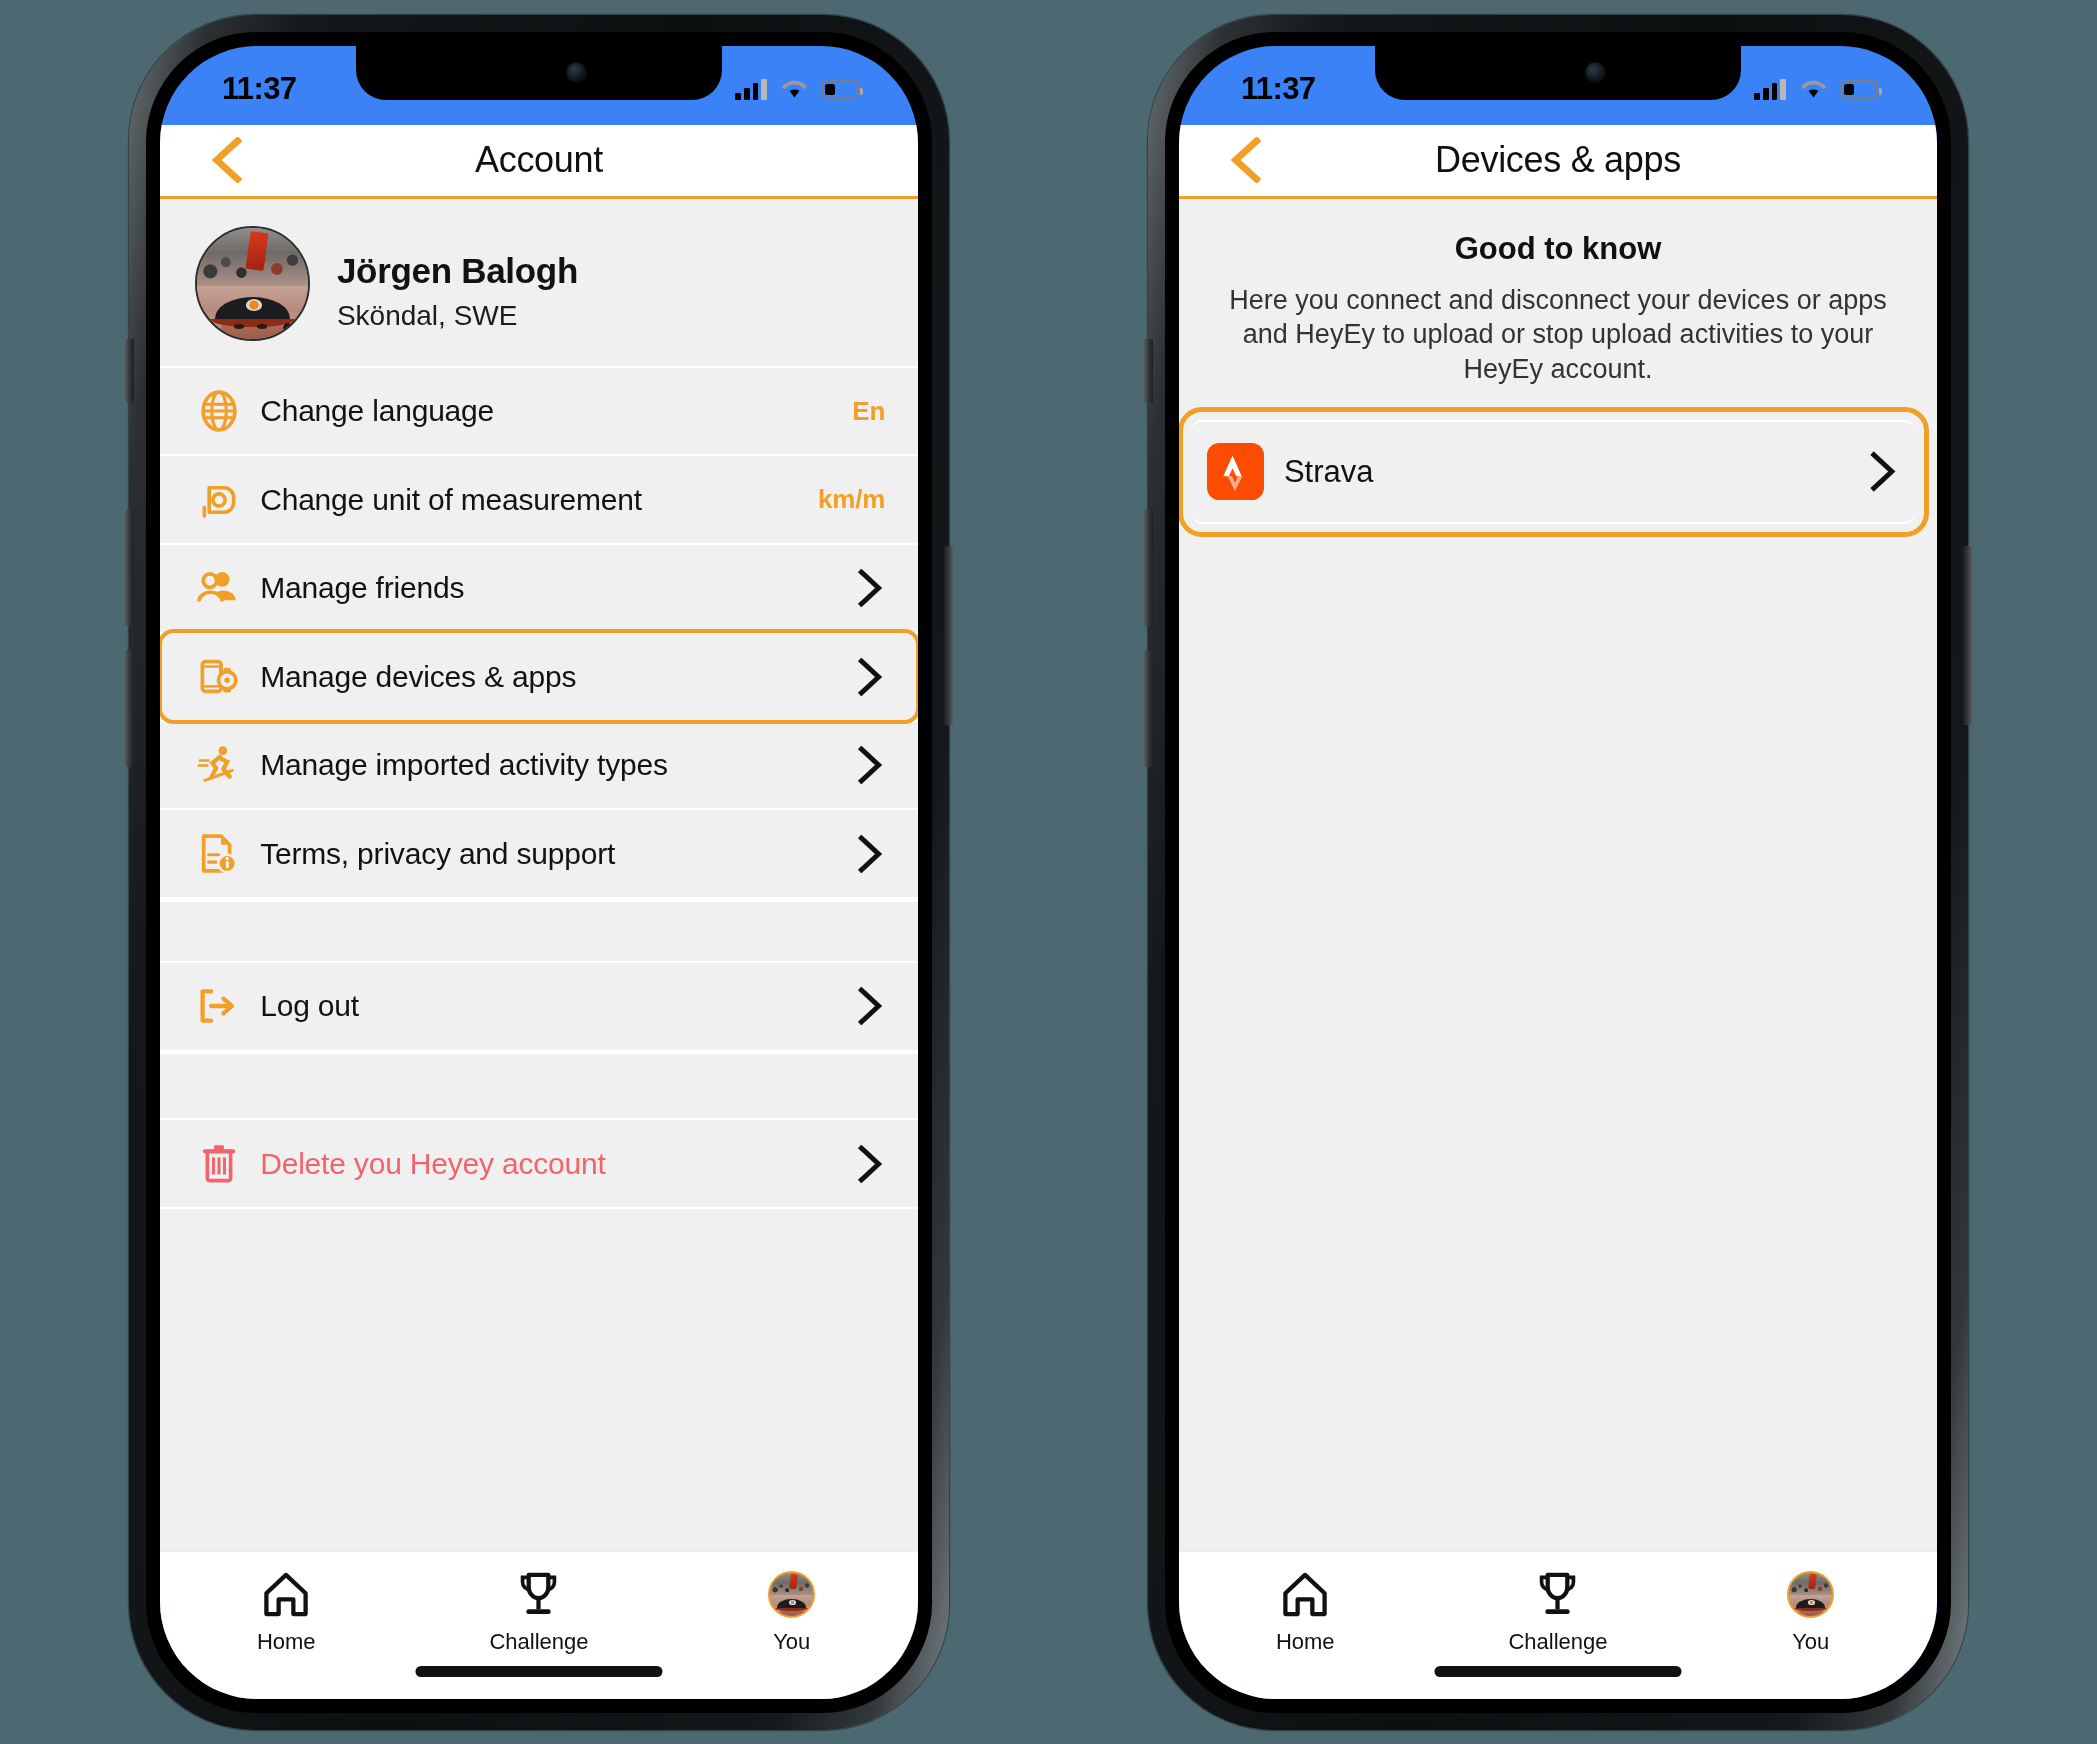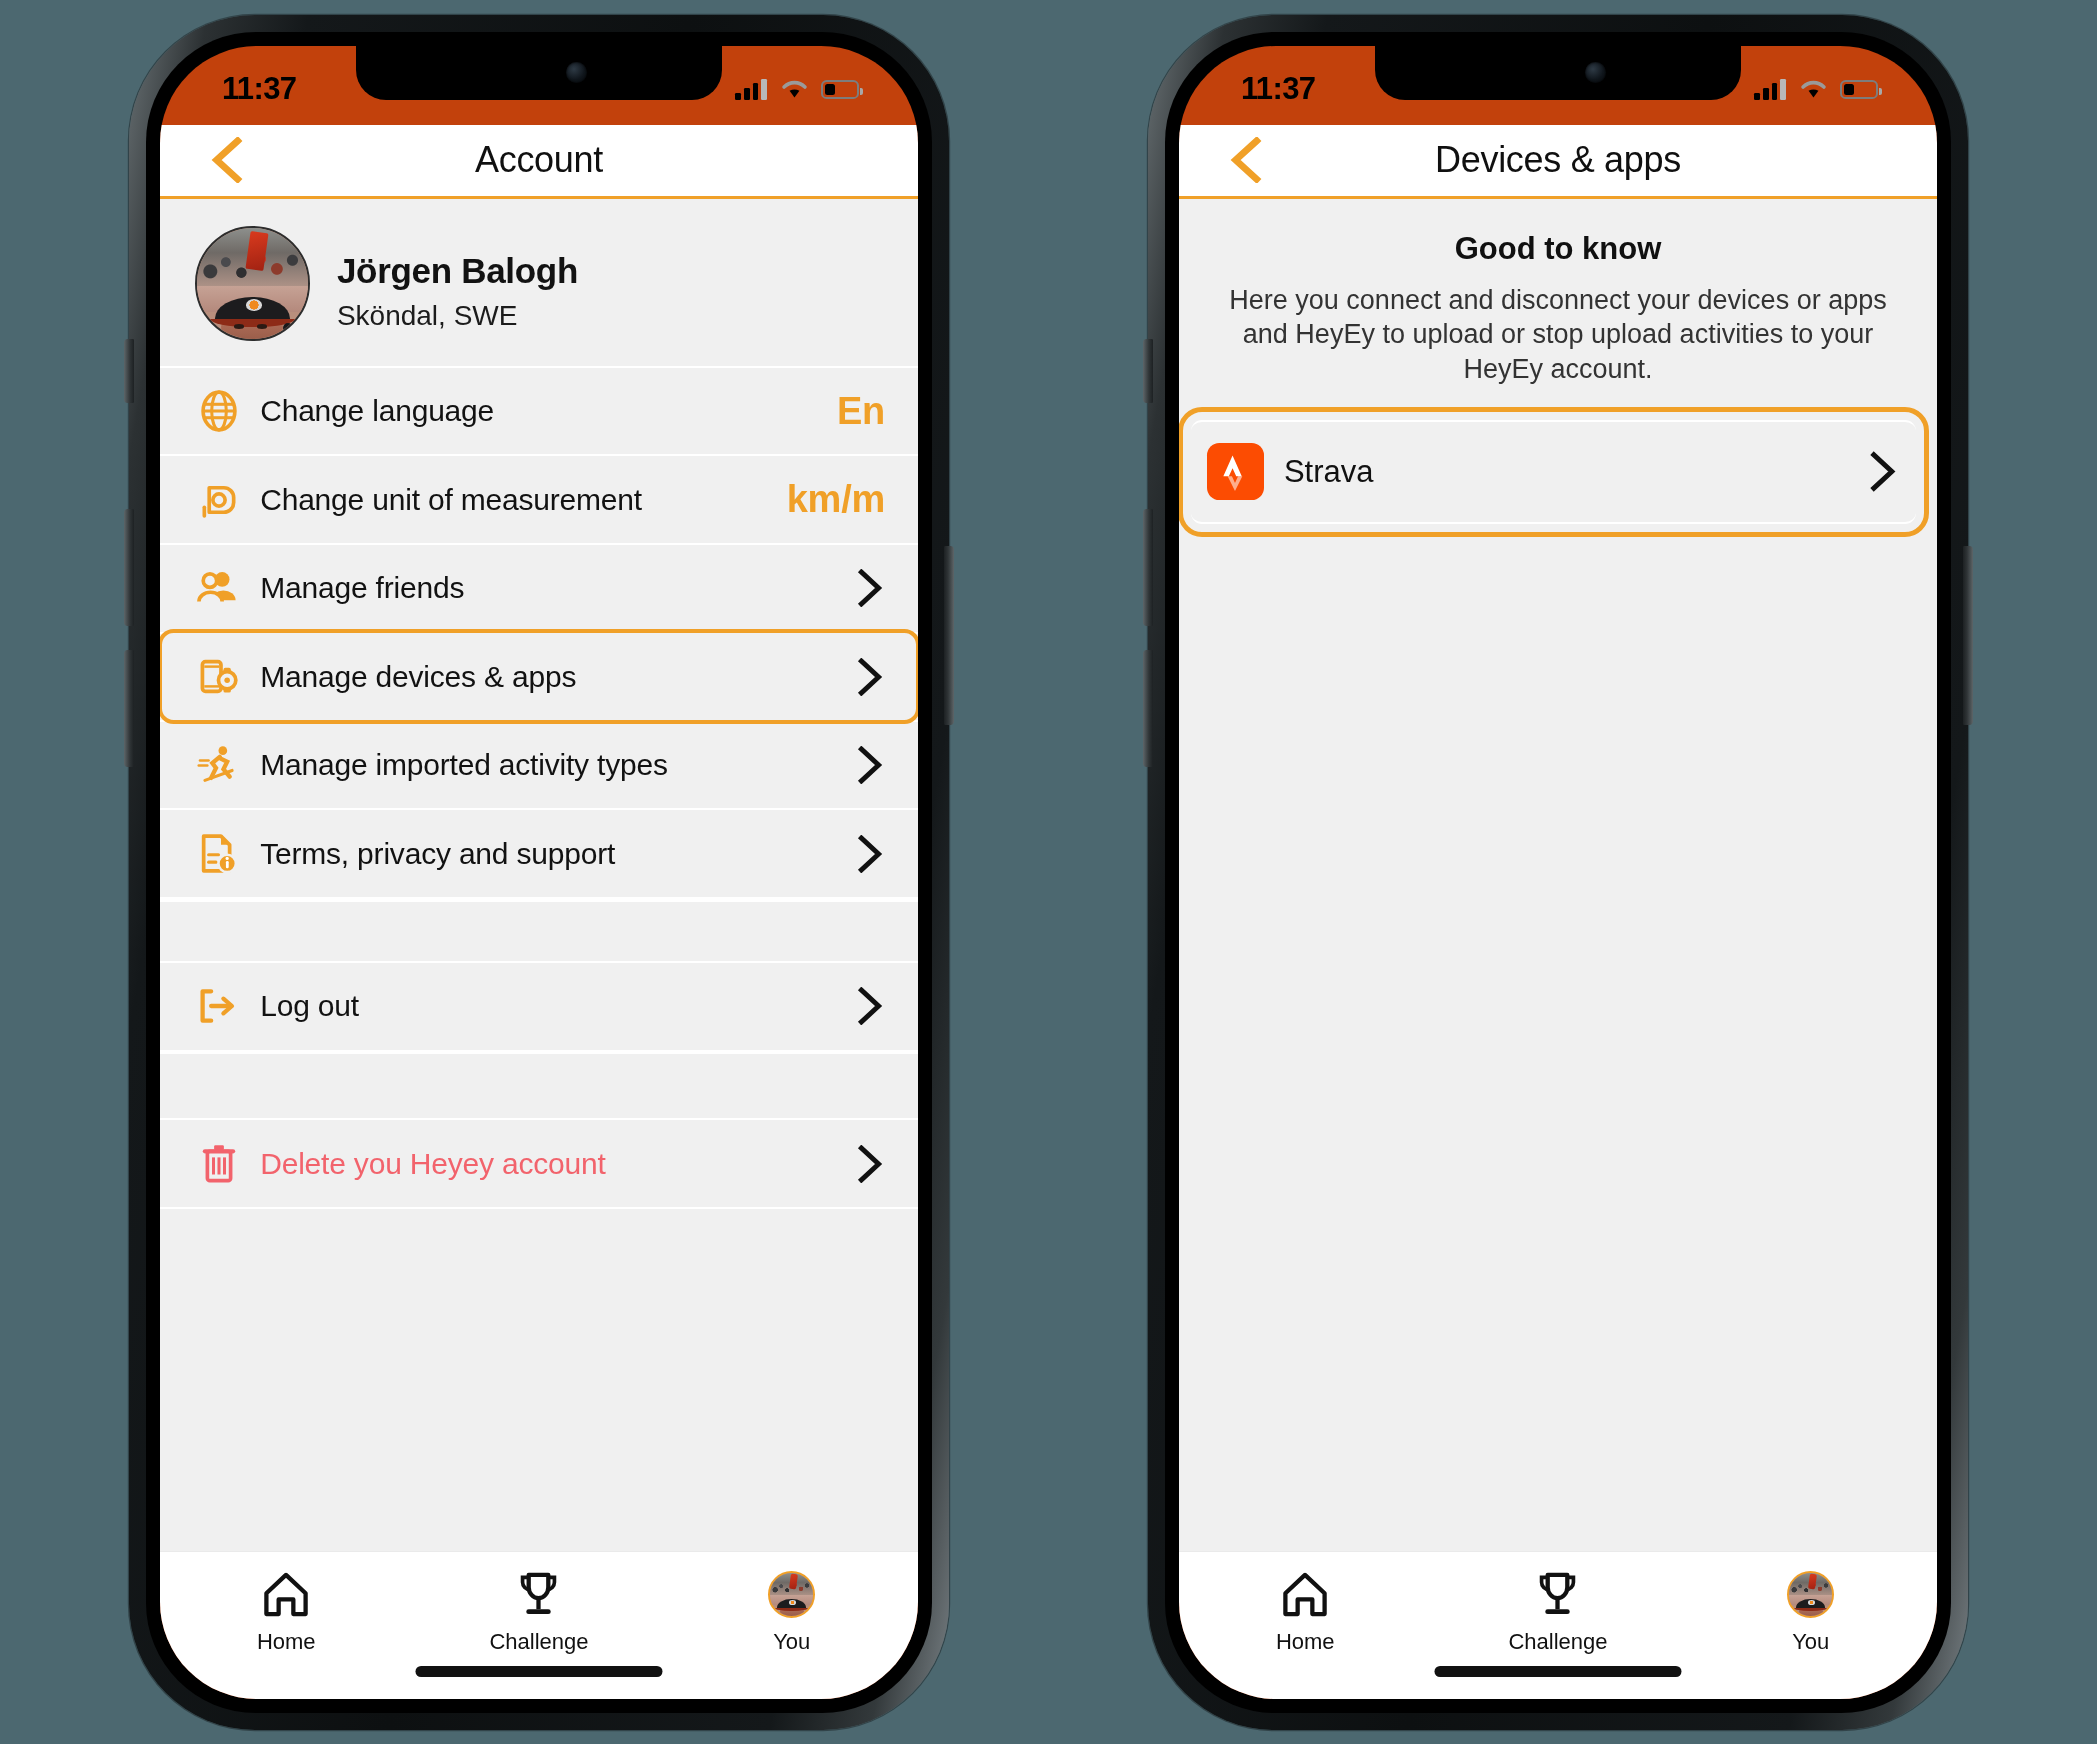--- a/index.html
+++ b/index.html
@@ -39,21 +39,21 @@
     height: 100%;
     border-radius: 110px;
     background: #000;
     padding: 13.6px;
   }
   .screen {
     position: relative;
     width: 100%;
     height: 100%;
     border-radius: 97px;
-    background: #c2410c;
+    background: #3b82f6;
     overflow: hidden;
     display: flex;
     flex-direction: column;
     justify-content: center;
   }
 
   
   .btn-mute, .btn-volup, .btn-voldn, .btn-power {
     position: absolute;
     background: linear-gradient(90deg,#5d6568,#2f3436 60%,#1d2123);
@@ -259,21 +259,21 @@
   .row-icon {
     width: 48px; height: 48px;
     flex: 0 0 auto;
     display: flex; align-items: center; justify-content: center;
     margin-right: 17.3px;
   }
   .row-label { font-size: 30px; color: #121212; letter-spacing: -0.2px; }
   .row-label.danger { color: #f2636c; }
   .row-value {
     margin-left: auto;
-    font-size: 38px;
+    font-size: 26px;
     font-weight: bold;
     color: #f0a028;
     letter-spacing: -0.2px;
   }
   .row-chevron { margin-left: auto; width: 30px; height: 38px; flex: 0 0 auto; }
 
   .gap { height: 59px; background: #f0f0f0; }
   .gap.tall { height: 64px; }
   .divider-white { height: 2.5px; background: #fff; }
 

